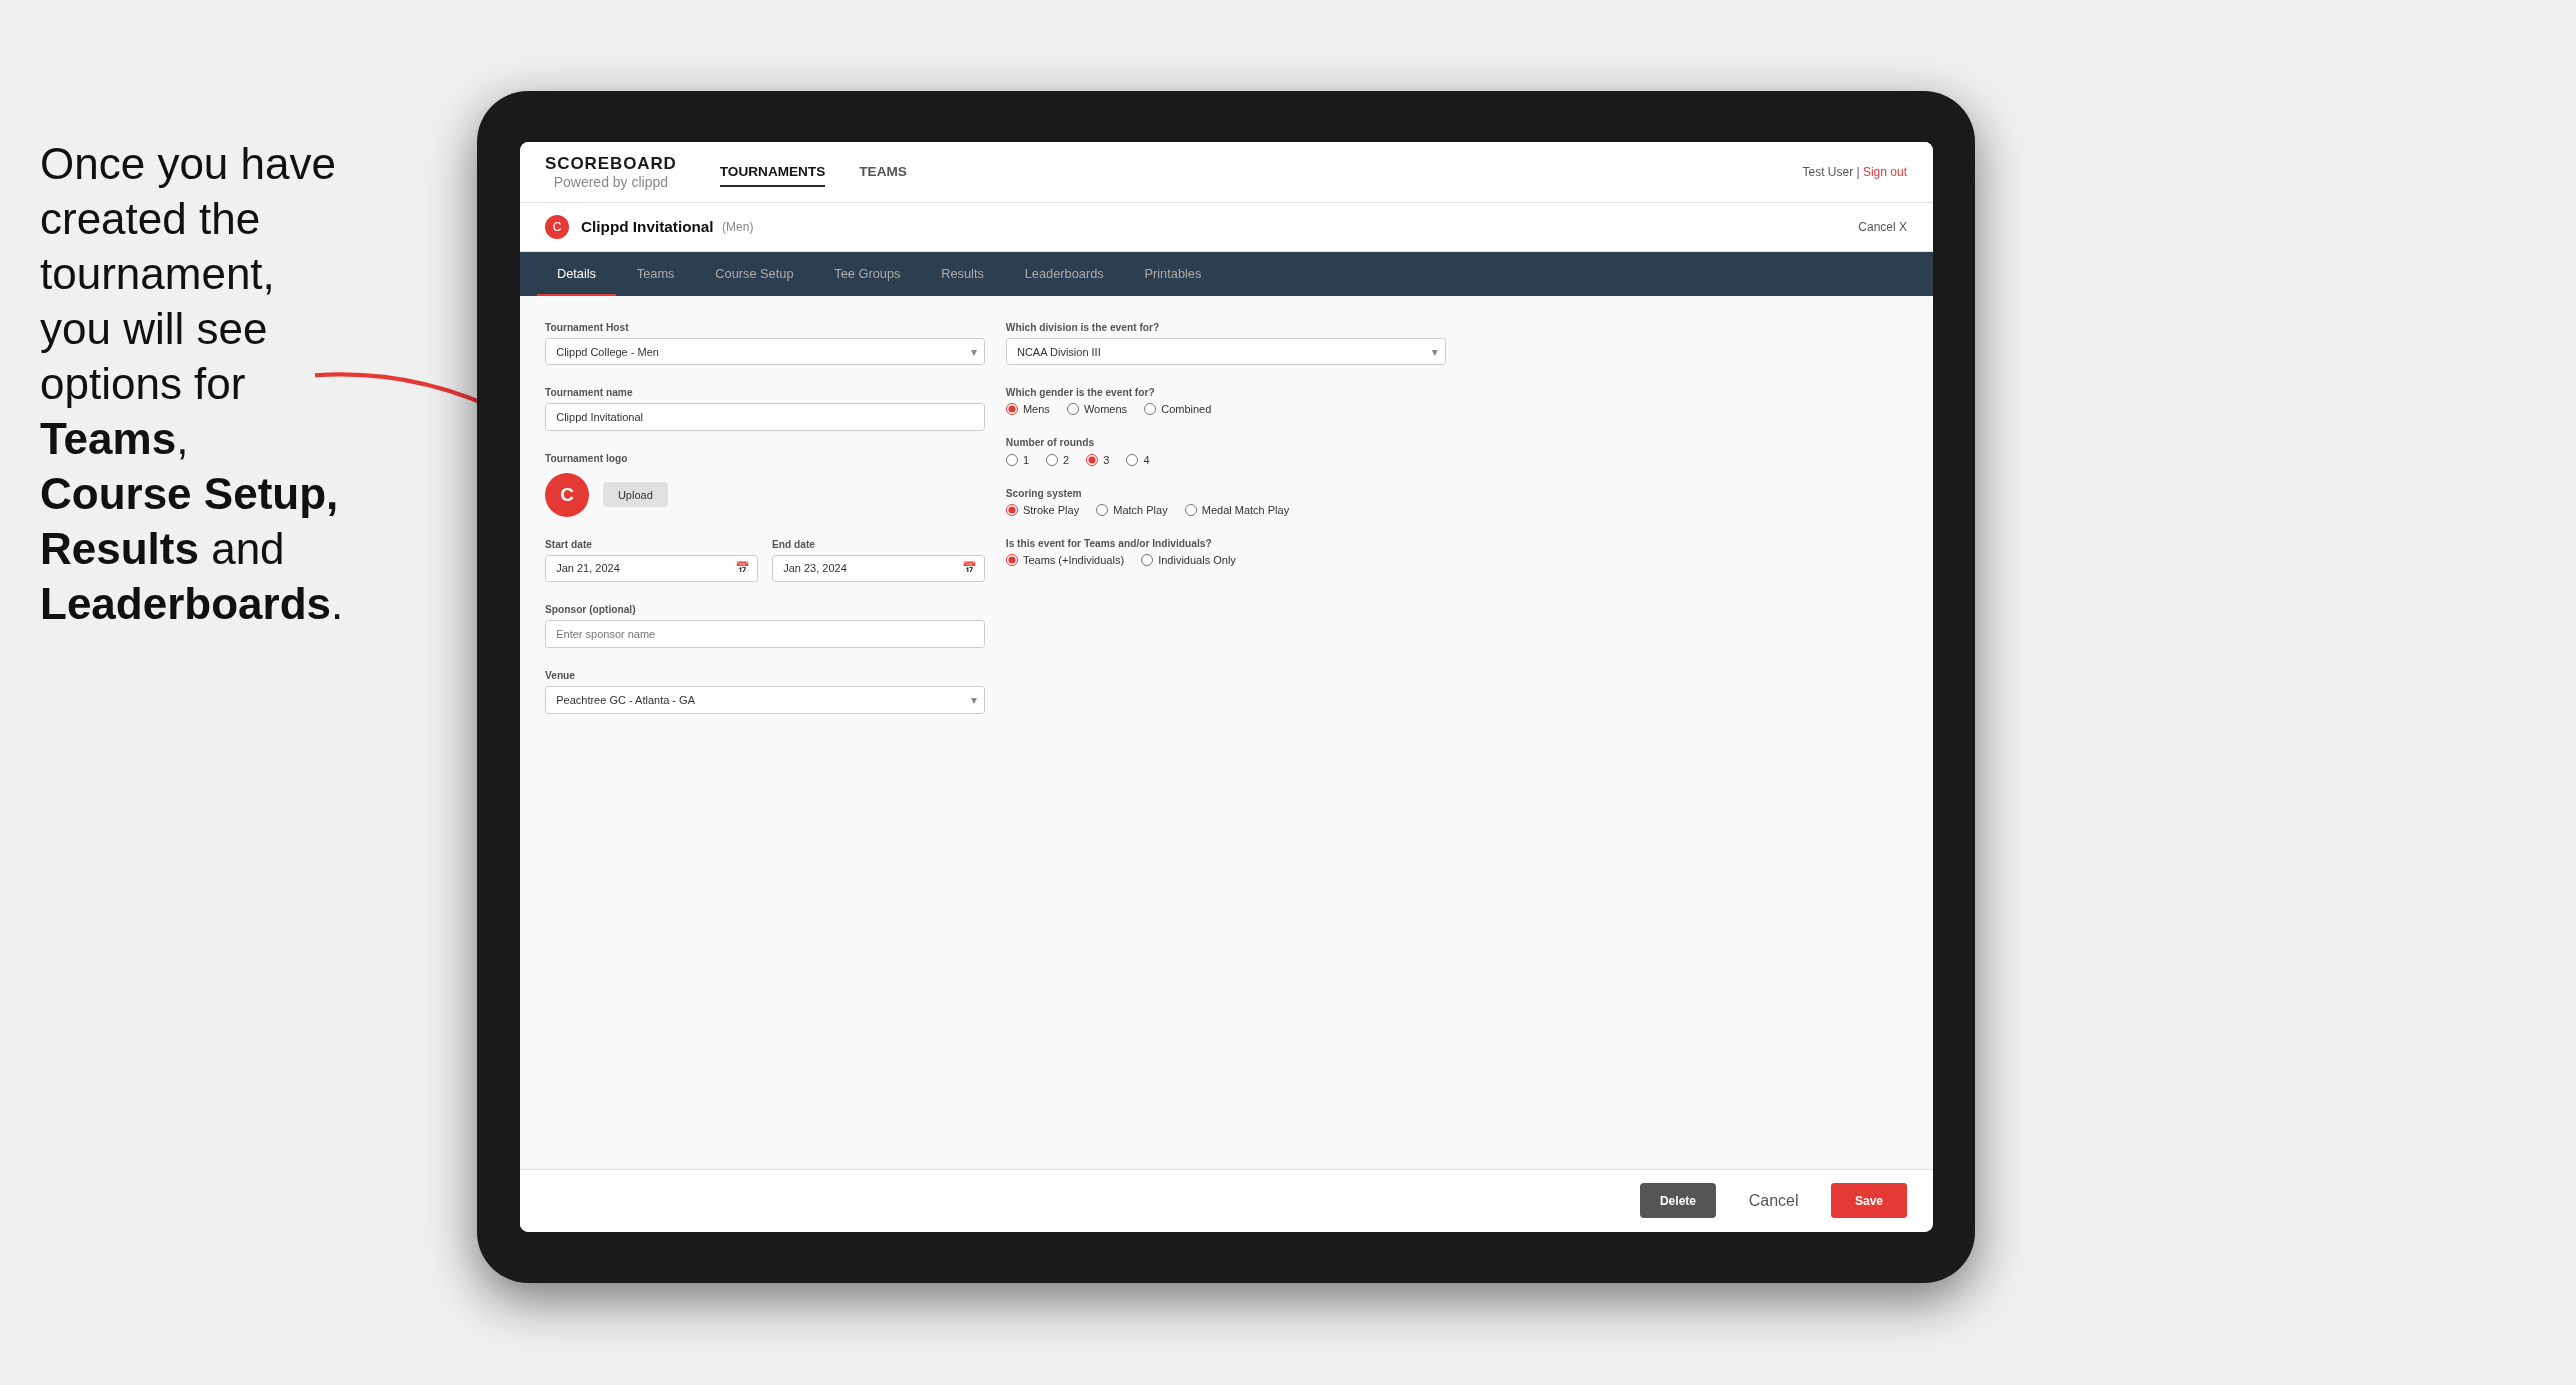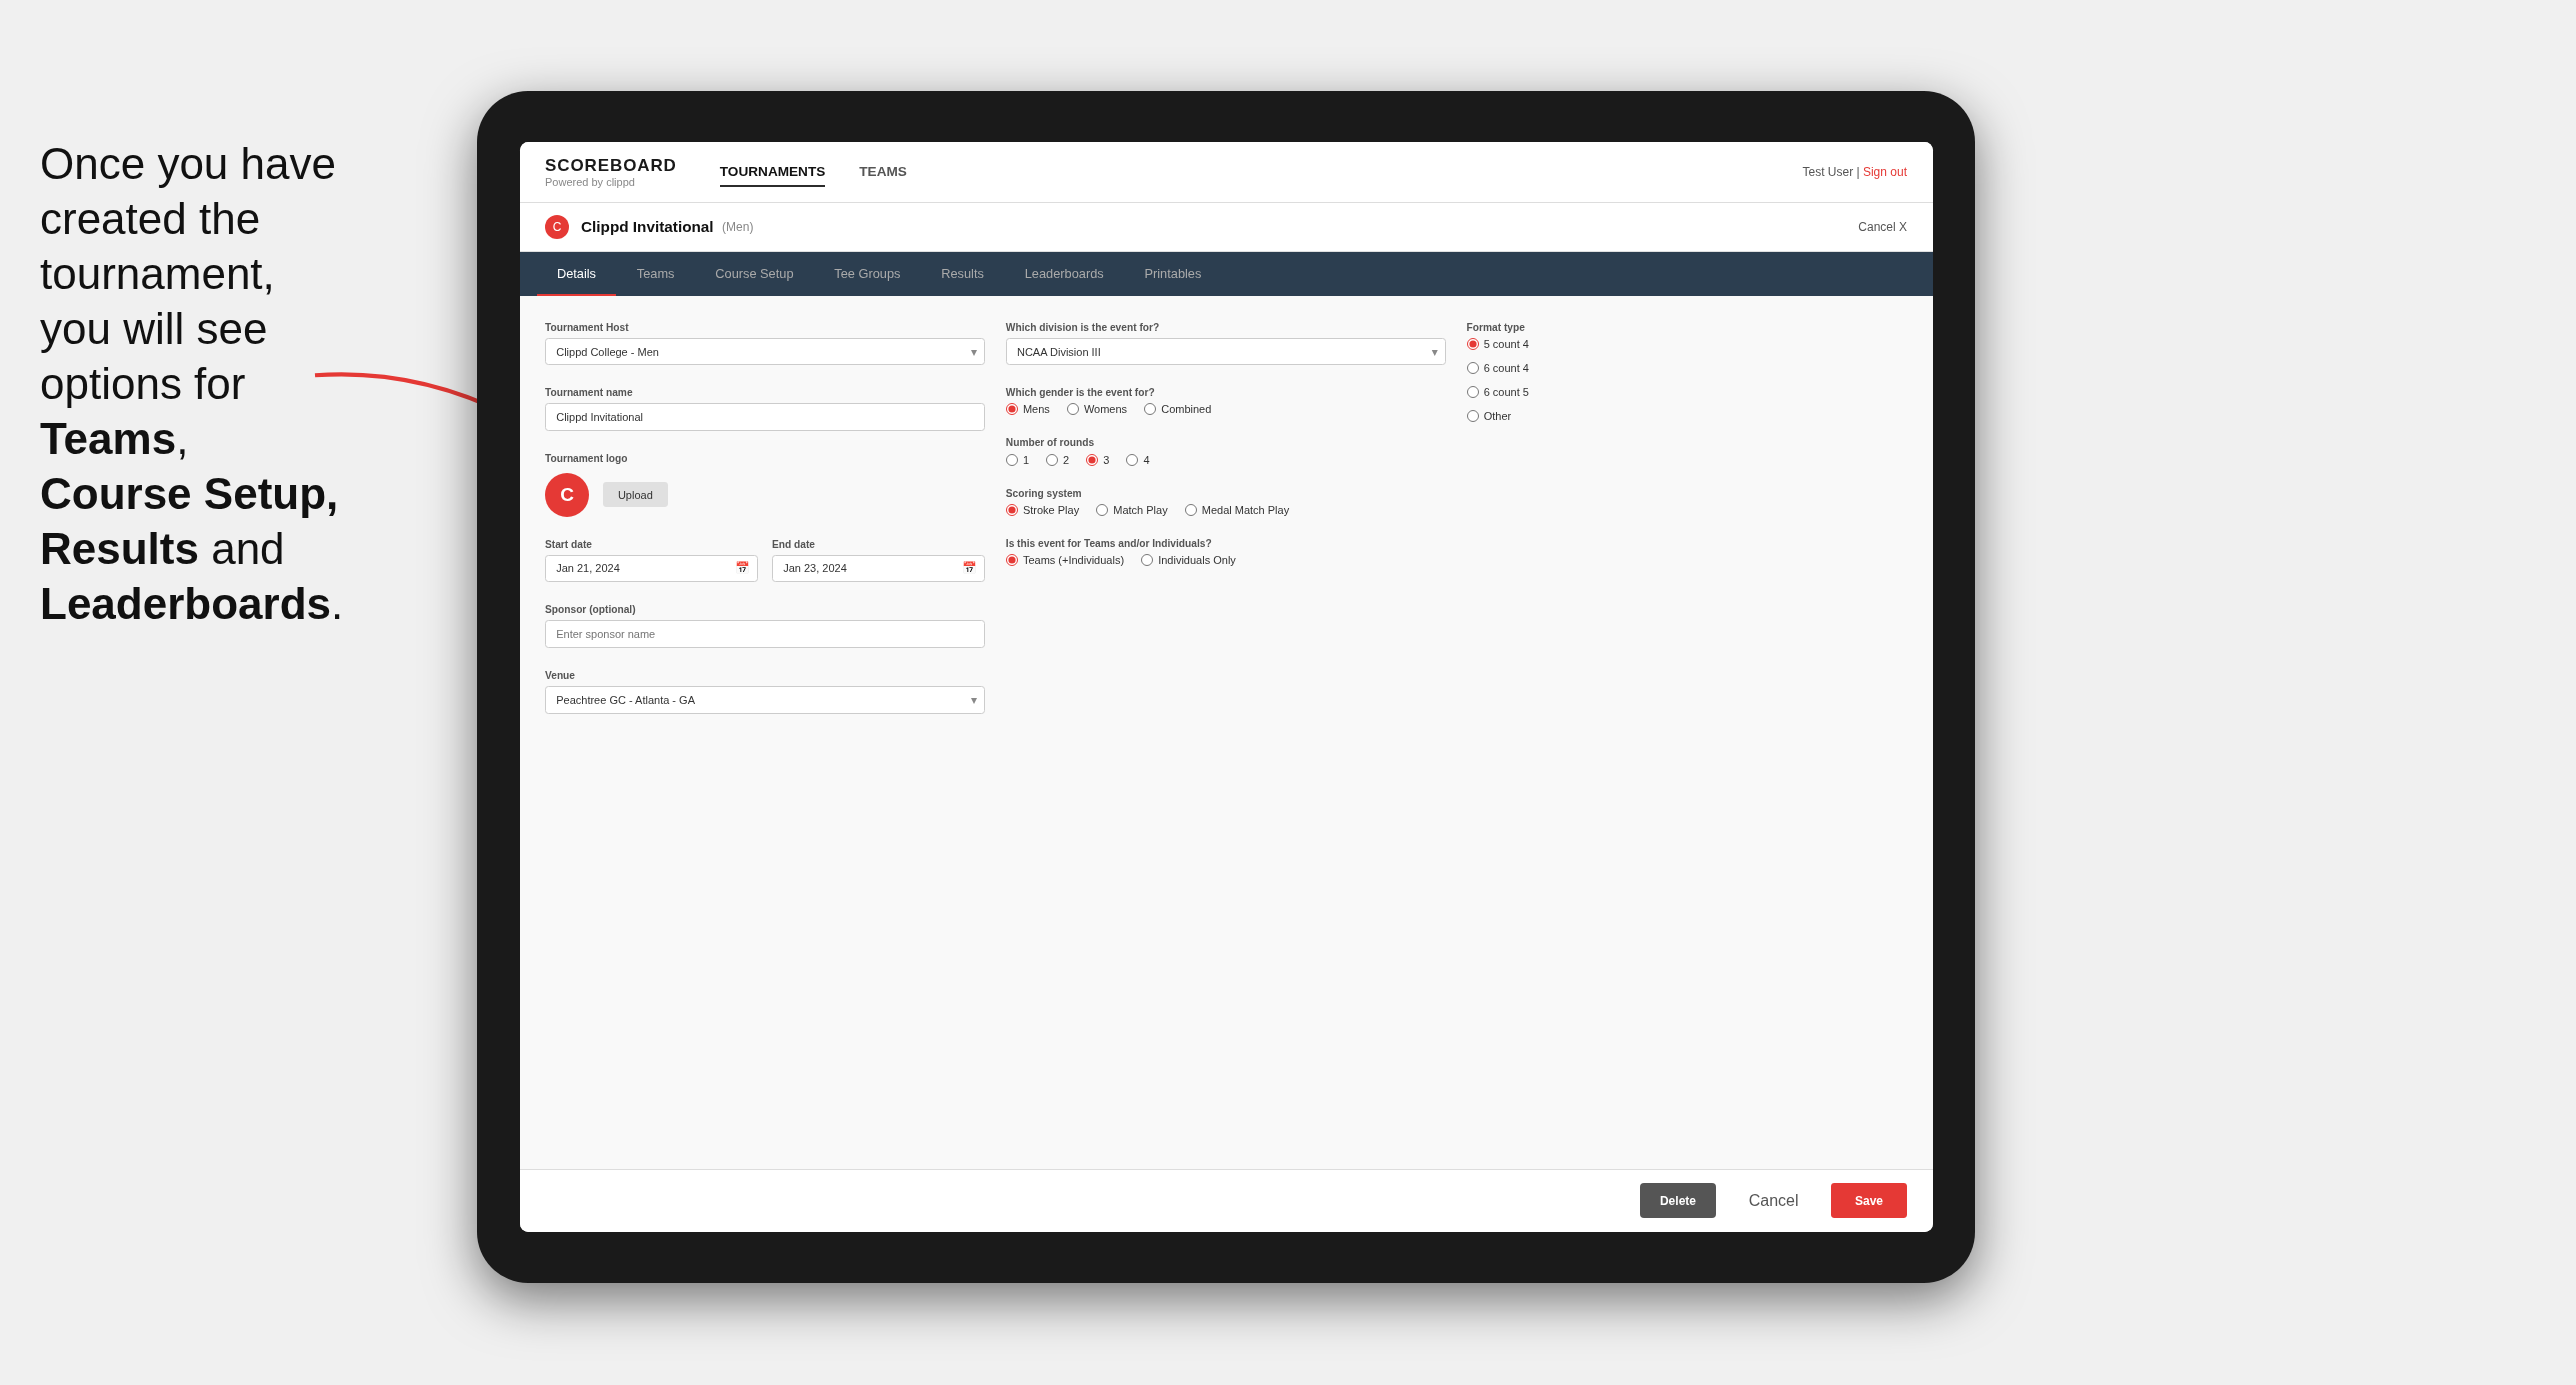--- a/index.html
+++ b/index.html
@@ -70,22 +70,23 @@
       margin-right: 43px;
     }
     .logo-text {
       font-size: 17px;
       font-weight: 800;
       color: #1a1a1a;
       letter-spacing: 0.9px;
       text-transform: uppercase;
     }
     .logo-sub {
-      font-size: 11px;
+      font-size: 14px;
       color: #888;
+      text-align: center;
     }
     .nav-links {
       display: flex;
       gap: 34px;
       flex: 1;
     }
     .nav-link {
       font-size: 13.6px;
       font-weight: 600;
       color: #555;
@@ -554,43 +555,20 @@
                 <span class="radio-label">Teams (+Individuals)</span>
               </label>
               <label class="radio-item">
                 <input type="radio" name="teams" style="">
                 <span class="radio-label">Individuals Only</span>
               </label>
             </div>
           </div>
         </div>
 
-        <div class="form-col">
-          <div class="form-group">
-            <label class="form-label">Format type</label>
-            <div class="format-radio-stack">
-              <label class="radio-item">
-                <input type="radio" name="format" checked="" style="">
-                <span class="radio-label">5 count 4</span>
-              </label>
-              <label class="radio-item">
-                <input type="radio" name="format" style="">
-                <span class="radio-label">6 count 4</span>
-              </label>
-              <label class="radio-item">
-                <input type="radio" name="format" style="">
-                <span class="radio-label">6 count 5</span>
-              </label>
-              <label class="radio-item">
-                <input type="radio" name="format" style="">
-                <span class="radio-label">Other</span>
-              </label>
-            </div>
-          </div>
-        </div>
 
       </div>
     </div>
 
     <div class="action-bar">
       <button class="btn-delete">Delete</button>
       <button class="btn-cancel">Cancel</button>
       <button class="btn-save">Save</button>
     </div>
 

